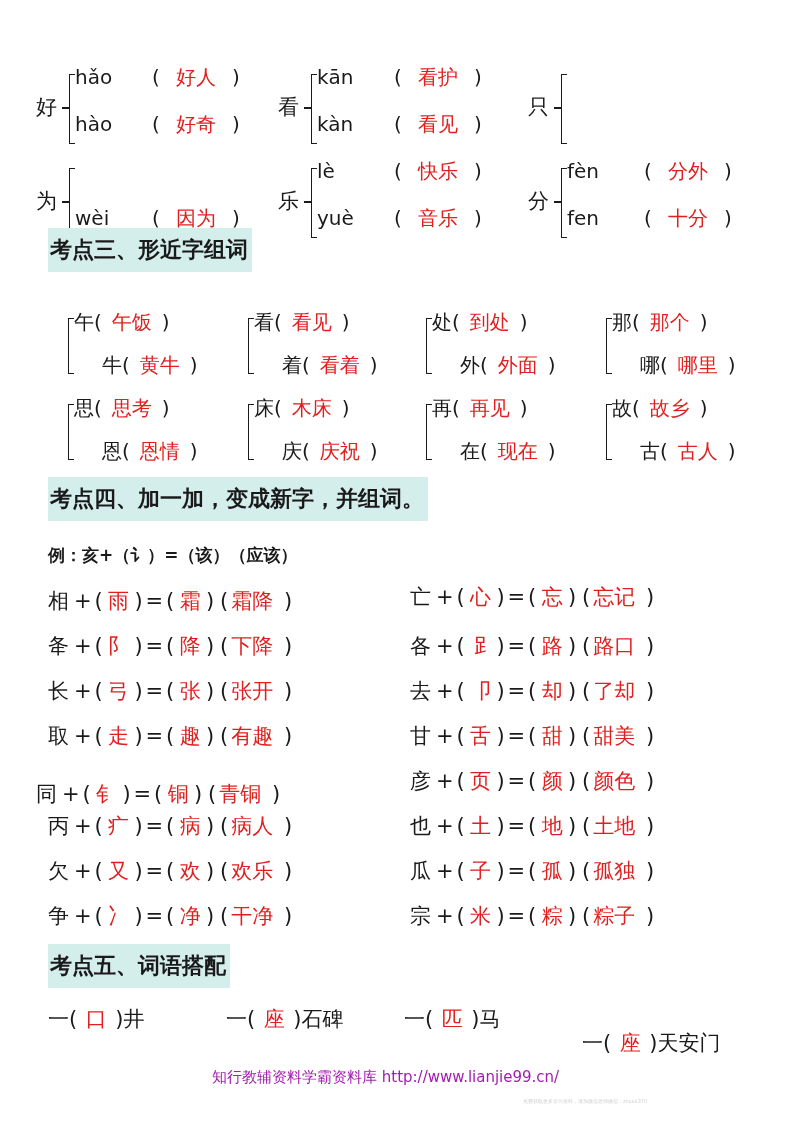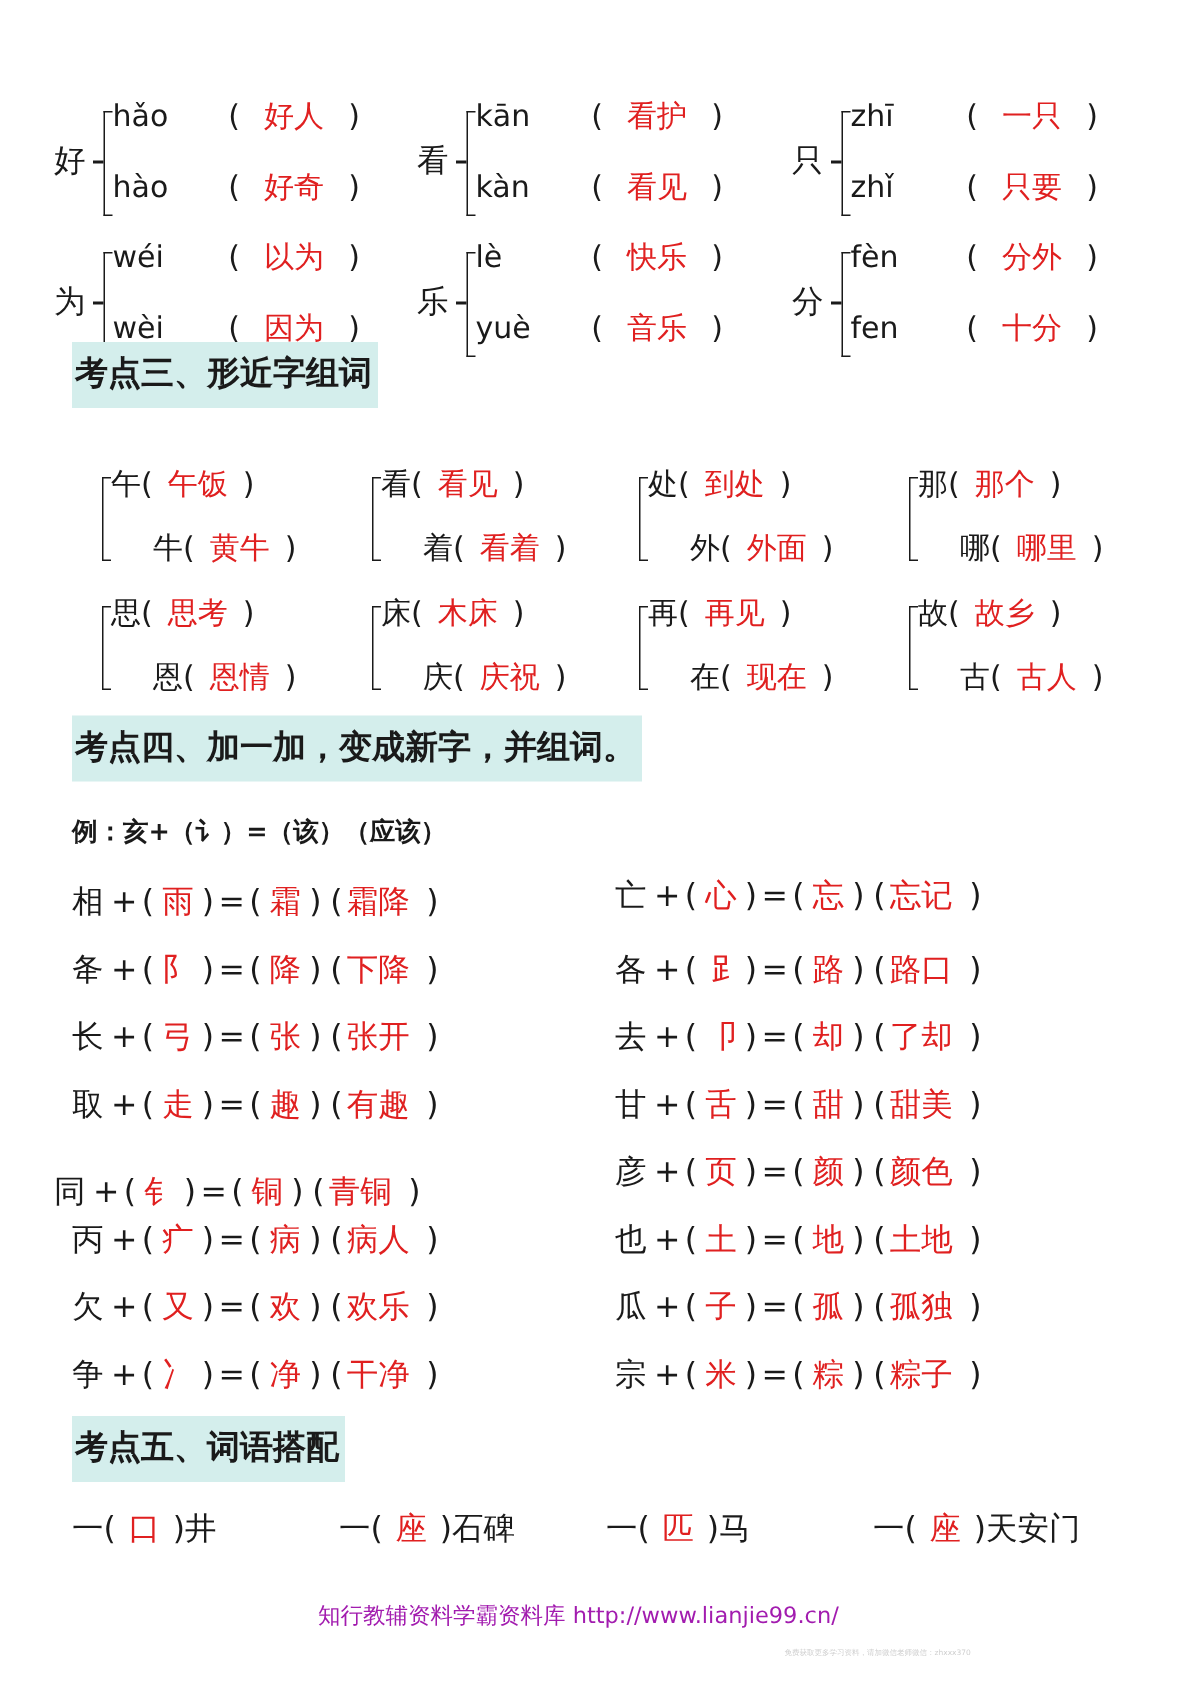--- a/index.html
+++ b/index.html
@@ -63,29 +63,26 @@
   <span class="hz">看</span>
   <span class="tick"></span>
   <span class="brace"></span>
   <div class="row r0"><span class="py">kān</span><span class="par">(</span><span class="word red">看护</span><span class="par">)</span></div>
   <div class="row r1"><span class="py">kàn</span><span class="par">(</span><span class="word red">看见</span><span class="par">)</span></div>
 </div>
 <div class="poly" style="left:528px; top:62px;">
   <span class="hz">只</span>
   <span class="tick"></span>
   <span class="brace"></span>
-  <div class="row r0"><span class="py">zhī</span><span class="par">(</span><span class="word red">一只</span><span class="par">)</span></div>
-  <div class="row r1"><span class="py">zhǐ</span><span class="par">(</span><span class="word red">只要</span><span class="par">)</span></div>
 </div>
 
 <div class="poly" style="left:36px; top:156px;">
   <span class="hz">为</span>
   <span class="tick"></span>
   <span class="brace"></span>
-  <div class="row r0"><span class="py">wéi</span><span class="par">(</span><span class="word red">以为</span><span class="par">)</span></div>
   <div class="row r1"><span class="py">wèi</span><span class="par">(</span><span class="word red">因为</span><span class="par">)</span></div>
 </div>
 <div class="poly" style="left:278px; top:156px;">
   <span class="hz">乐</span>
   <span class="tick"></span>
   <span class="brace"></span>
   <div class="row r0"><span class="py">lè</span><span class="par">(</span><span class="word red">快乐</span><span class="par">)</span></div>
   <div class="row r1"><span class="py">yuè</span><span class="par">(</span><span class="word red">音乐</span><span class="par">)</span></div>
 </div>
 <div class="poly" style="left:528px; top:156px;">
@@ -159,16 +156,16 @@
 <div class="addrow" style="left:410px; top:721px;"><span class="base">甘</span>+<span class="p">(</span><span class="cell1 red">舌</span><span class="p">)</span>=<span class="p">(</span><span class="cell2 red">甜</span><span class="p">)</span><span class="p">(</span><span class="cell3 red">甜美</span><span class="p">)</span></div>
 <div class="addrow" style="left:410px; top:766px;"><span class="base">彦</span>+<span class="p">(</span><span class="cell1 red">页</span><span class="p">)</span>=<span class="p">(</span><span class="cell2 red">颜</span><span class="p">)</span><span class="p">(</span><span class="cell3 red">颜色</span><span class="p">)</span></div>
 <div class="addrow" style="left:410px; top:811px;"><span class="base">也</span>+<span class="p">(</span><span class="cell1 red">土</span><span class="p">)</span>=<span class="p">(</span><span class="cell2 red">地</span><span class="p">)</span><span class="p">(</span><span class="cell3 red">土地</span><span class="p">)</span></div>
 <div class="addrow" style="left:410px; top:856px;"><span class="base">瓜</span>+<span class="p">(</span><span class="cell1 red">子</span><span class="p">)</span>=<span class="p">(</span><span class="cell2 red">孤</span><span class="p">)</span><span class="p">(</span><span class="cell3 red">孤独</span><span class="p">)</span></div>
 <div class="addrow" style="left:410px; top:901px;"><span class="base">宗</span>+<span class="p">(</span><span class="cell1 red">米</span><span class="p">)</span>=<span class="p">(</span><span class="cell2 red">粽</span><span class="p">)</span><span class="p">(</span><span class="cell3 red">粽子</span><span class="p">)</span></div>
 
 <div class="sec" style="top:944px;">考点五、词语搭配</div>
 <div class="coll" style="left:48px;"><span>一(</span><span class="blank red">口</span><span>)井</span></div>
 <div class="coll" style="left:226px;"><span>一(</span><span class="blank red">座</span><span>)石碑</span></div>
 <div class="coll" style="left:404px;"><span>一(</span><span class="blank red">匹</span><span>)马</span></div>
-<div class="coll" style="left:582px;"><span>一(</span><span class="blank red">座</span><span>)天安门</span></div>
+<div class="coll" style="left:582px;margin-top:24px;"><span>一(</span><span class="blank red">座</span><span>)天安门</span></div>
 
 <div class="footer">知行教辅资料学霸资料库 http://www.lianjie99.cn/</div>
 <div class="watermark">免费获取更多学习资料，请加微信老师微信：zhxxx370</div>
 
 </body></html>

